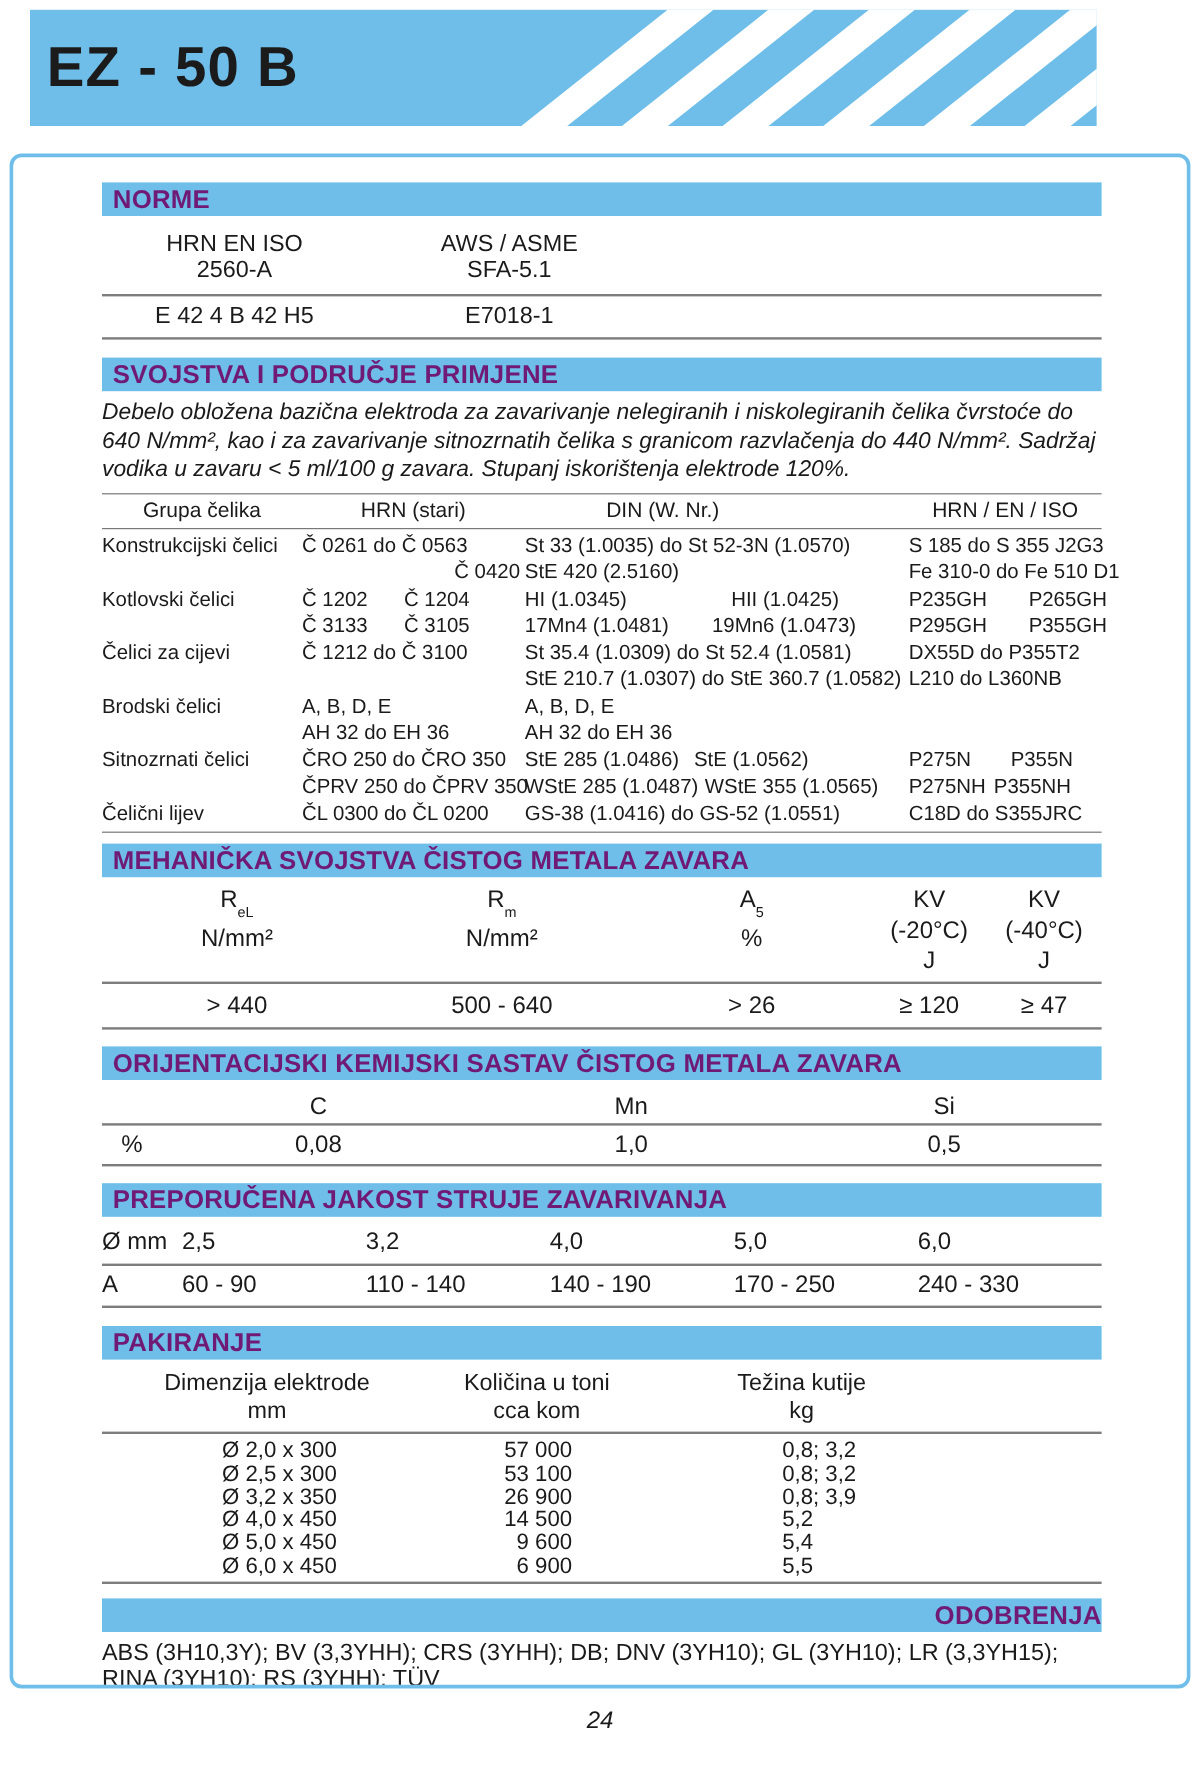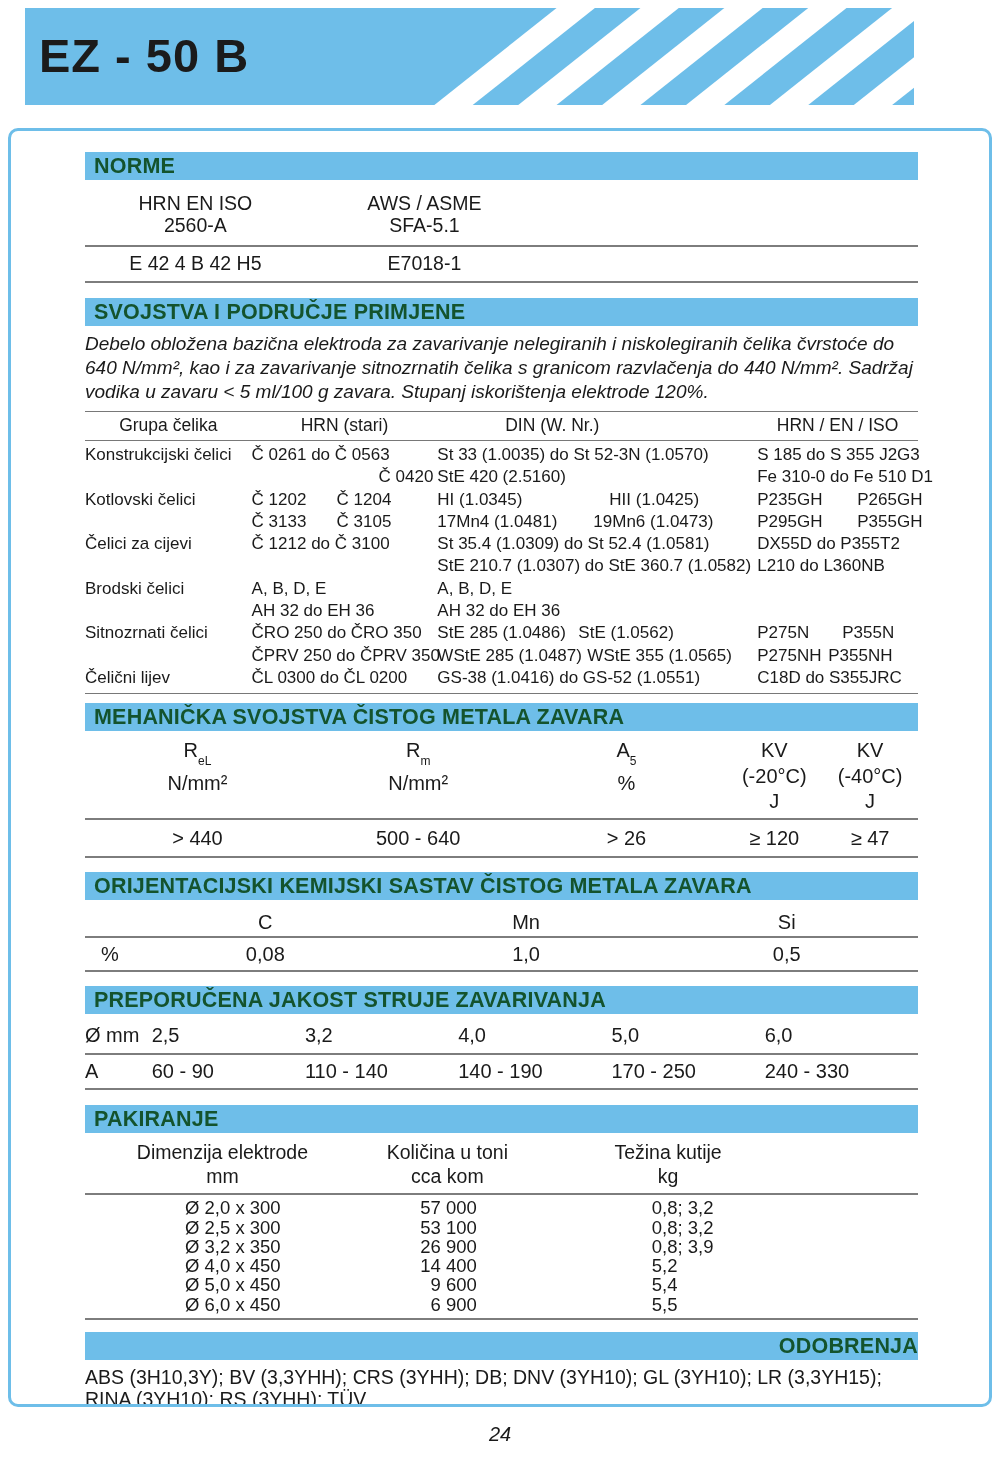--- a/index.html
+++ b/index.html
@@ -16,21 +16,21 @@
     position:absolute; left:14px; top:50%; transform:translateY(-53%);
     font-size:47px; font-weight:bold; letter-spacing:1px; color:#1b1b1b;
   }
   
   .frame {
     margin:23px 8px 0 8px; width:984px; height:1279px;
     border:3px solid #6EBEE9; border-radius:10px;
     padding:0 71px 0 74px; overflow:hidden;
   }
   .bar {
-    height:28px; background:#6EBEE9; color:#14532d;
+    height:28px; background:#6EBEE9; color:#701a75;
     font-weight:bold; font-size:21.5px; line-height:28px; padding-left:9px;
     letter-spacing:.2px;
   }
   .hline { border-top:2px solid #7d7d7d; height:0; }
   .hline.thin { border-top:1.5px solid #787878; }
   
   .bar.norme { margin-top:21px; }
   .norms-head { display:grid; grid-template-columns:26.5% 28.5% 45%; text-align:center;
     font-size:19.5px; line-height:22px; padding:12px 0 9px; }
   .norms-vals { display:grid; grid-template-columns:26.5% 28.5% 45%; text-align:center;
@@ -305,21 +305,21 @@
           <div></div>
       </div>
       <div class="pgrid prow">
         <div class="c1">Ø 3,2 x 350</div>
           <div class="c2">26 900</div>
           <div class="c3">0,8; 3,9</div>
           <div></div>
       </div>
       <div class="pgrid prow">
         <div class="c1">Ø 4,0 x 450</div>
-          <div class="c2">14 400</div>
+          <div class="c2">14 500</div>
           <div class="c3">5,2</div>
           <div></div>
       </div>
       <div class="pgrid prow">
         <div class="c1">Ø 5,0 x 450</div>
           <div class="c2">9 600</div>
           <div class="c3">5,4</div>
           <div></div>
       </div>
       <div class="pgrid prow">

